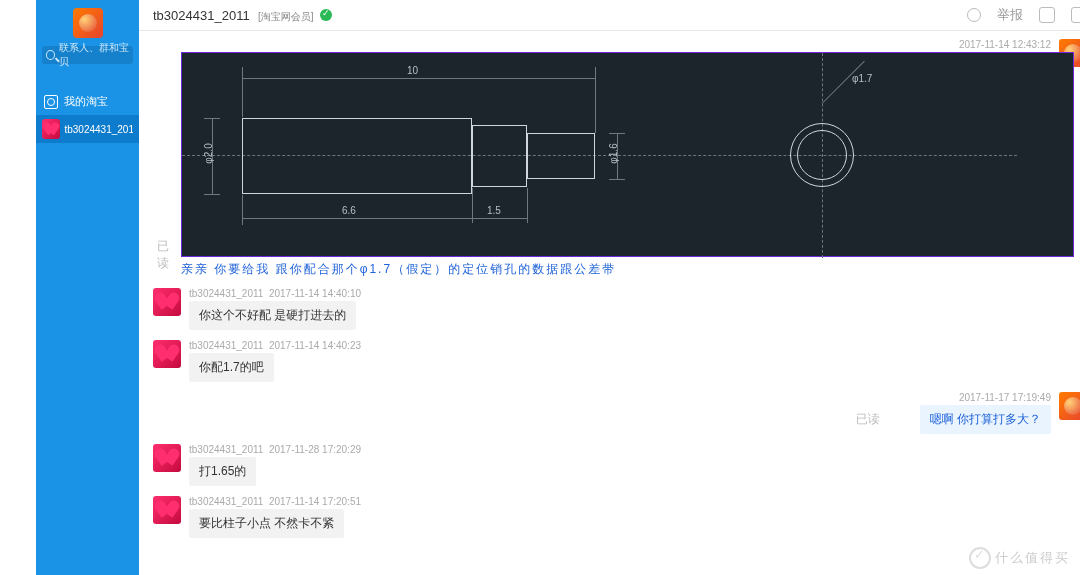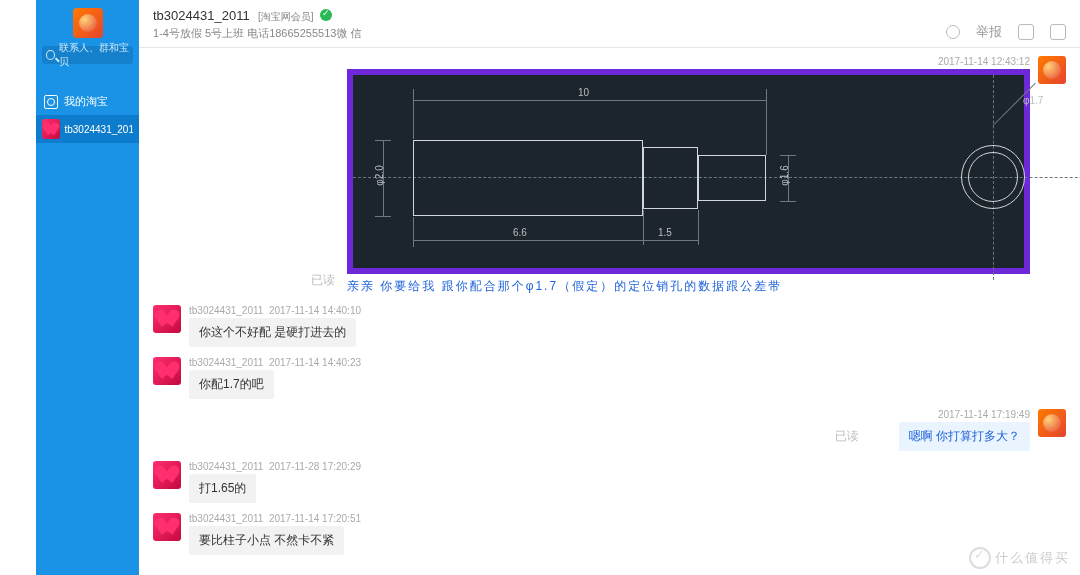--- a/index.html
+++ b/index.html
@@ -50,21 +50,21 @@
 .av-me::after{content:"";position:absolute;left:5px;top:5px;width:18px;height:18px;border-radius:50%;background:radial-gradient(circle at 30% 30%,#ffd37a,#e6432e);}
 .col { margin:0 8px; max-width:870px; }
 .meta { font-size:10px; color:#aaa; margin-bottom:2px; }
 .row.me .meta{text-align:right;}
 .bub { background:#f2f2f2; padding:6px 10px; font-size:12px; color:#333; display:inline-block; border-radius:2px;}
 .row.me .bub{background:#eaf4ff;color:#1e62d9;}
 .caption{font-size:12px;color:#1e62d9;letter-spacing:2px;margin-top:4px;}
 .read{font-size:12px;color:#bbb;align-self:flex-end;margin:0 4px 6px;}
 
 
-.cad{width:683px;height:205px;background:#1d252c;position:relative;border:6px solid #6d28d9;}
+.cad{width:893px;height:205px;background:#1d252c;position:relative;border:1px solid #6d28d9;}
 .cad .dline{position:absolute;background:#6e7880;}
 .cad .part{position:absolute;border:1.3px solid #d0d6db;}
 .cad .center{position:absolute;border-top:1px dashed #6a7580;}
 .cad .circle{position:absolute;border:1.5px solid #d0d6db;border-radius:50%;}
 .cad .dim{position:absolute;color:#b9bfc4;font-size:10px;}
 
 
 .wm{position:absolute;right:10px;bottom:6px;display:flex;align-items:center;gap:4px;color:#ccc;font-size:13px;letter-spacing:2px;}
 .wm .thumb{width:22px;height:22px;border:2px solid #ddd;border-radius:50%;position:relative;}
 .wm .thumb::after{content:"✓";position:absolute;left:3px;top:-2px;color:#ddd;font-size:13px;}
@@ -91,21 +91,20 @@
   </div>
 
   <div class="main">
     <div class="hdr">
       <div>
         <div>
           <span class="hdr-name">tb3024431_2011</span>
           <span class="hdr-tag">[淘宝网会员]</span>
           <span class="hdr-check"></span>
         </div>
-        <div class="hdr-sub">1-4号放假 5号上班 电话18665255513微 信</div>
       </div>
       <div class="hdr-right">
         <span class="hdr-person"></span>
         <span class="hdr-report">举报</span>
         <span class="hdr-ico"></span>
         <span class="hdr-ico"></span>
       </div>
     </div>
 
     <div class="chat">
@@ -173,21 +172,21 @@
         <div class="av av-them"></div>
         <div class="col">
           <div class="meta"><span>tb3024431_2011</span>&nbsp;&nbsp;<span>2017-11-14 14:40:23</span></div>
           <div class="bub">你配1.7的吧</div>
         </div>
       </div>
 
       <div class="row me">
         <div class="av av-me"></div>
         <div class="col">
-          <div class="meta">2017-11-14 17:19:49</div>
+          <div class="meta">2017-11-17 17:19:49</div>
           <div style="text-align:right;padding-left:28px;"><div class="bub">嗯啊  你打算打多大？</div></div>
         </div>
         <div class="read">已读</div>
       </div>
 
       <div class="row">
         <div class="av av-them"></div>
         <div class="col">
           <div class="meta"><span>tb3024431_2011</span>&nbsp;&nbsp;<span>2017-11-28 17:20:29</span></div>
           <div class="bub">打1.65的</div>

